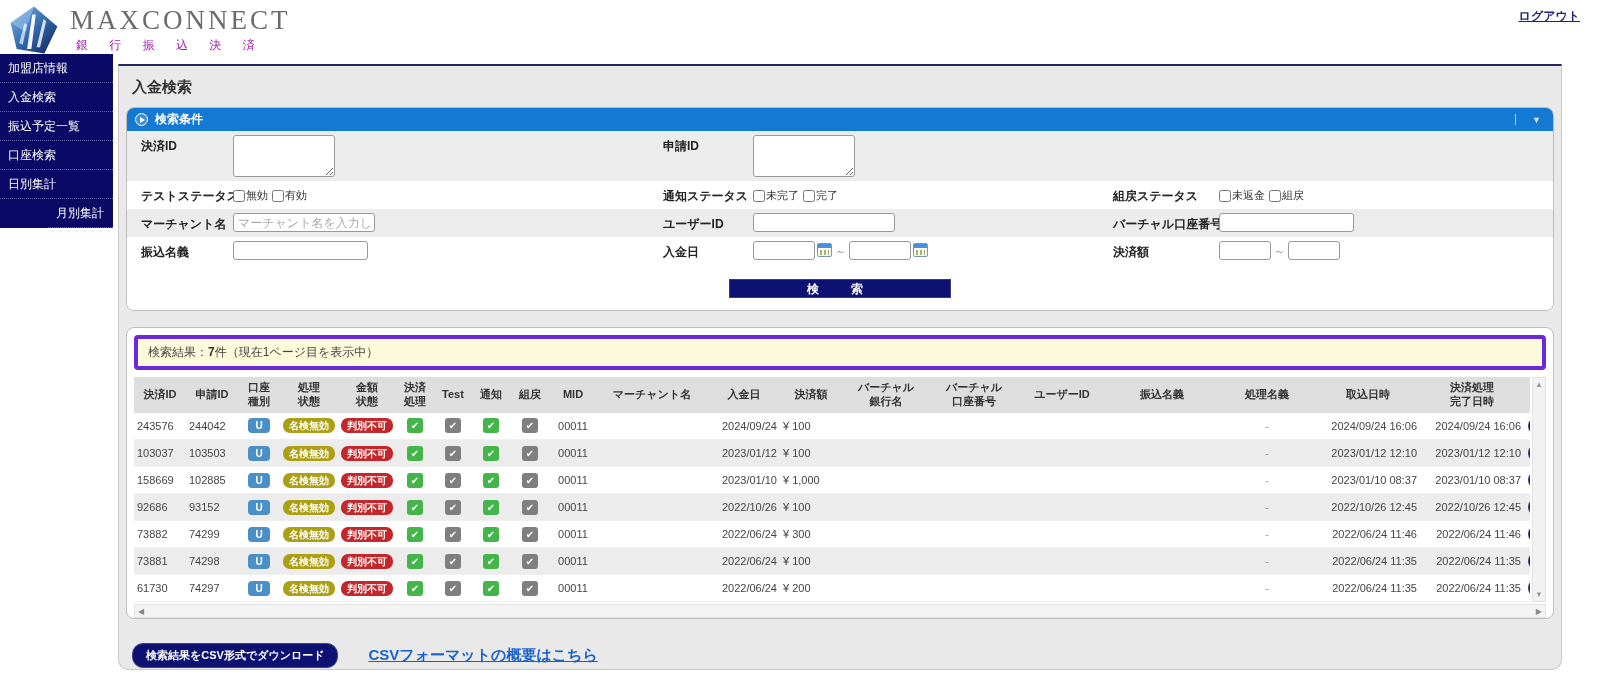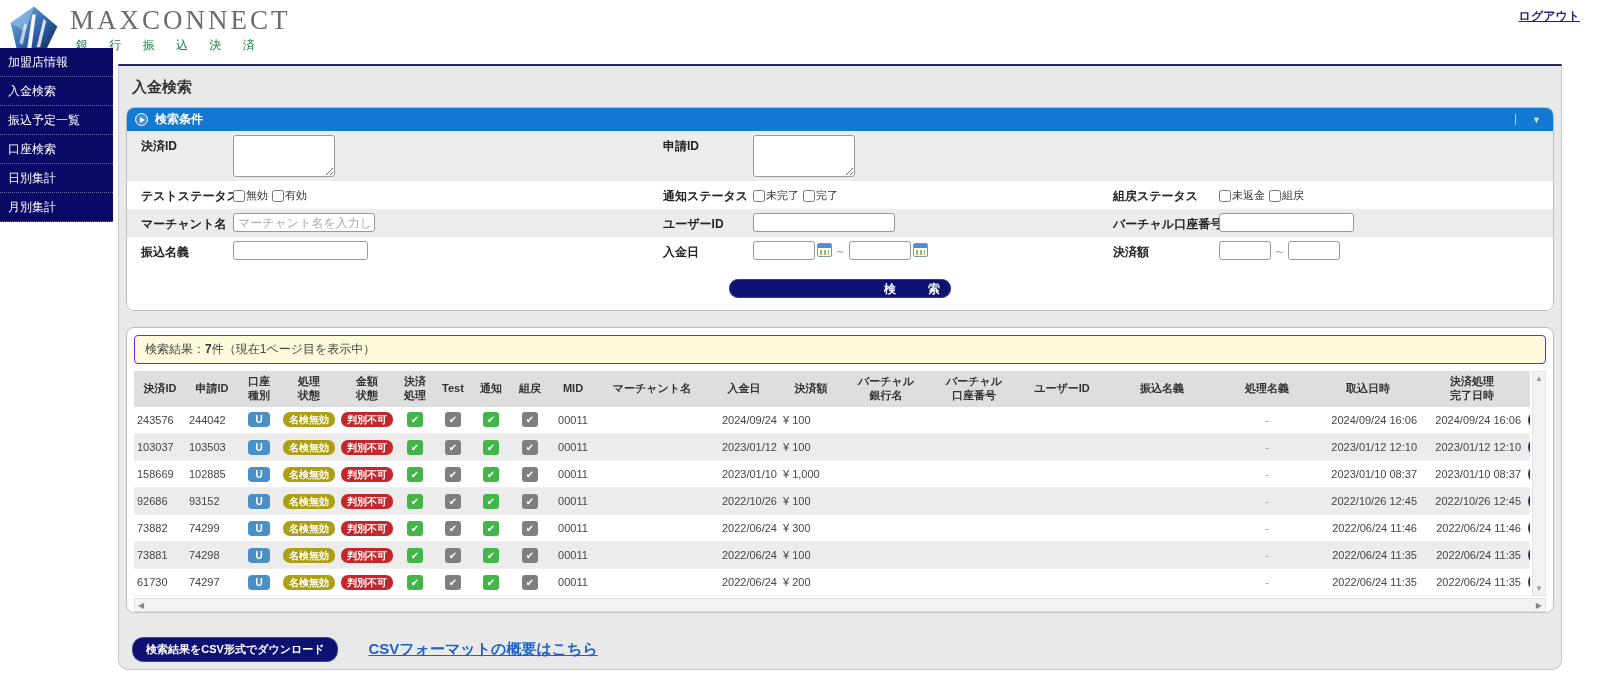--- a/index.html
+++ b/index.html
@@ -6,29 +6,29 @@
   * { box-sizing: border-box; margin: 0; padding: 0; }
   html,body { width:1600px; height:683px; overflow:hidden; background:#fff;
     font-family:"Liberation Sans","DejaVu Sans",sans-serif; }
 
   
   .top-header { position:relative; height:63px; background:#fff; }
   .brand { display:flex; align-items:center; gap:10px; padding:4px 0 0 8px; }
   .brand-text { display:flex; flex-direction:column; }
   .brand-name { font-family:"Liberation Serif","DejaVu Serif",serif; font-size:27px;
     letter-spacing:3px; color:#6b6b6b; line-height:1.1; }
-  .brand-sub { font-size:12px; letter-spacing:9px; color:#15803d; padding-left:6px; margin-top:1px; }
+  .brand-sub { font-size:12px; letter-spacing:9px; color:#a21caf; padding-left:6px; margin-top:1px; }
   .logout-link { position:absolute; top:8px; right:20px; font-size:12px; font-weight:bold;
     color:#22227c; text-decoration:underline; cursor:pointer; }
 
   
-  .sidebar { position:absolute; left:0; top:48px; width:113px; background:#0a0a66; }
+  .sidebar { position:absolute; left:0; top:54px; width:113px; background:#0a0a66; }
   .sidebar-item { color:#fff; font-size:12px; padding:6px 8px 5px;
     border-bottom:1px dotted #6a6aae; cursor:pointer; }
-  .sidebar-item:last-child { border-bottom:1px dotted #6a6aae; }
+  .sidebar-item:last-child { border-bottom:1px dotted #6a6aae;margin-left:48px; }
 
   
   .main { position:absolute; left:118px; top:64px; width:1444px; height:606px;
     background:#e9e9e9; border-top:2px solid #24245f; border-left:1px solid #c9c9c9;
     border-right:1px solid #c9c9c9; border-bottom:1px solid #c9c9c9;
     border-radius:0 0 10px 10px; padding:7px 7px 12px; }
   .page-title { font-size:15px; font-weight:bold; color:#333; margin:5px 0 10px 6px; }
 
   .panel { background:#fff; border:1px solid #bdbdbd; border-radius:8px; overflow:hidden; }
   .panel-header { background:#1379d2; color:#fff; font-size:12px; font-weight:bold;
@@ -61,27 +61,27 @@
   .chk-group input { width:12px; height:12px; margin:0 1px 0 0; }
   .chk-group label { margin-right:4px; }
   .range-sep { color:#888; font-size:11px; padding:3px 3px 0; }
   .cal-icon { display:inline-block; width:15px; height:14px; margin:2px 0 0 2px;
     border:1px solid #7a94b8; border-radius:2px; cursor:pointer;
     background:linear-gradient(to bottom,#4a90d9 0 4px,#fdfdfd 4px 100%); position:relative; }
   .cal-icon::after { content:""; position:absolute; left:2px; top:6px; width:9px; height:5px;
     background:repeating-linear-gradient(to right,#9fb668 0 2px,transparent 2px 4px); }
   .search-btn-row { display:flex; justify-content:center; padding:14px 0 12px; background:#fff; }
   .search-btn { width:222px; height:19px; background:#0d1272; color:#fff; font-size:12px;
-    font-weight:bold; letter-spacing:10px; text-align:right; border:1px solid #3a3a8a;
-    border-radius:9px; cursor:pointer; line-height:1; }
+    font-weight:bold; letter-spacing:10px; text-align:center; border:1px solid #3a3a8a;
+    border-radius:0; cursor:pointer; line-height:1; }
 
   
   .results-panel { margin-top:16px; }
   .panel-inner { padding:7px 7px 0; }
-  .info-bar { background:#fdfadb; border:1px solid #6d28d9; border-radius:4px;
+  .info-bar { background:#fdfadb; border:4px solid #6d28d9; border-radius:4px;
     font-size:12px; color:#444; padding:5px 10px; margin-bottom:7px; }
   .info-bar b { color:#333; }
 
   .table-zone { display:flex; }
   .table-wrap { flex:1; overflow:hidden; }
   table.results { width:100%; border-collapse:collapse; table-layout:fixed; font-size:11px; color:#444; }
   table.results th { background:#dedede; font-weight:bold; font-size:11px; color:#333;
     text-align:center; white-space:pre-line; line-height:1.25; padding:4px 1px; height:34px; }
   table.results td { padding:3px 3px; height:27px; border-bottom:1px solid #f0f0f0;
     overflow:hidden; white-space:nowrap; }

